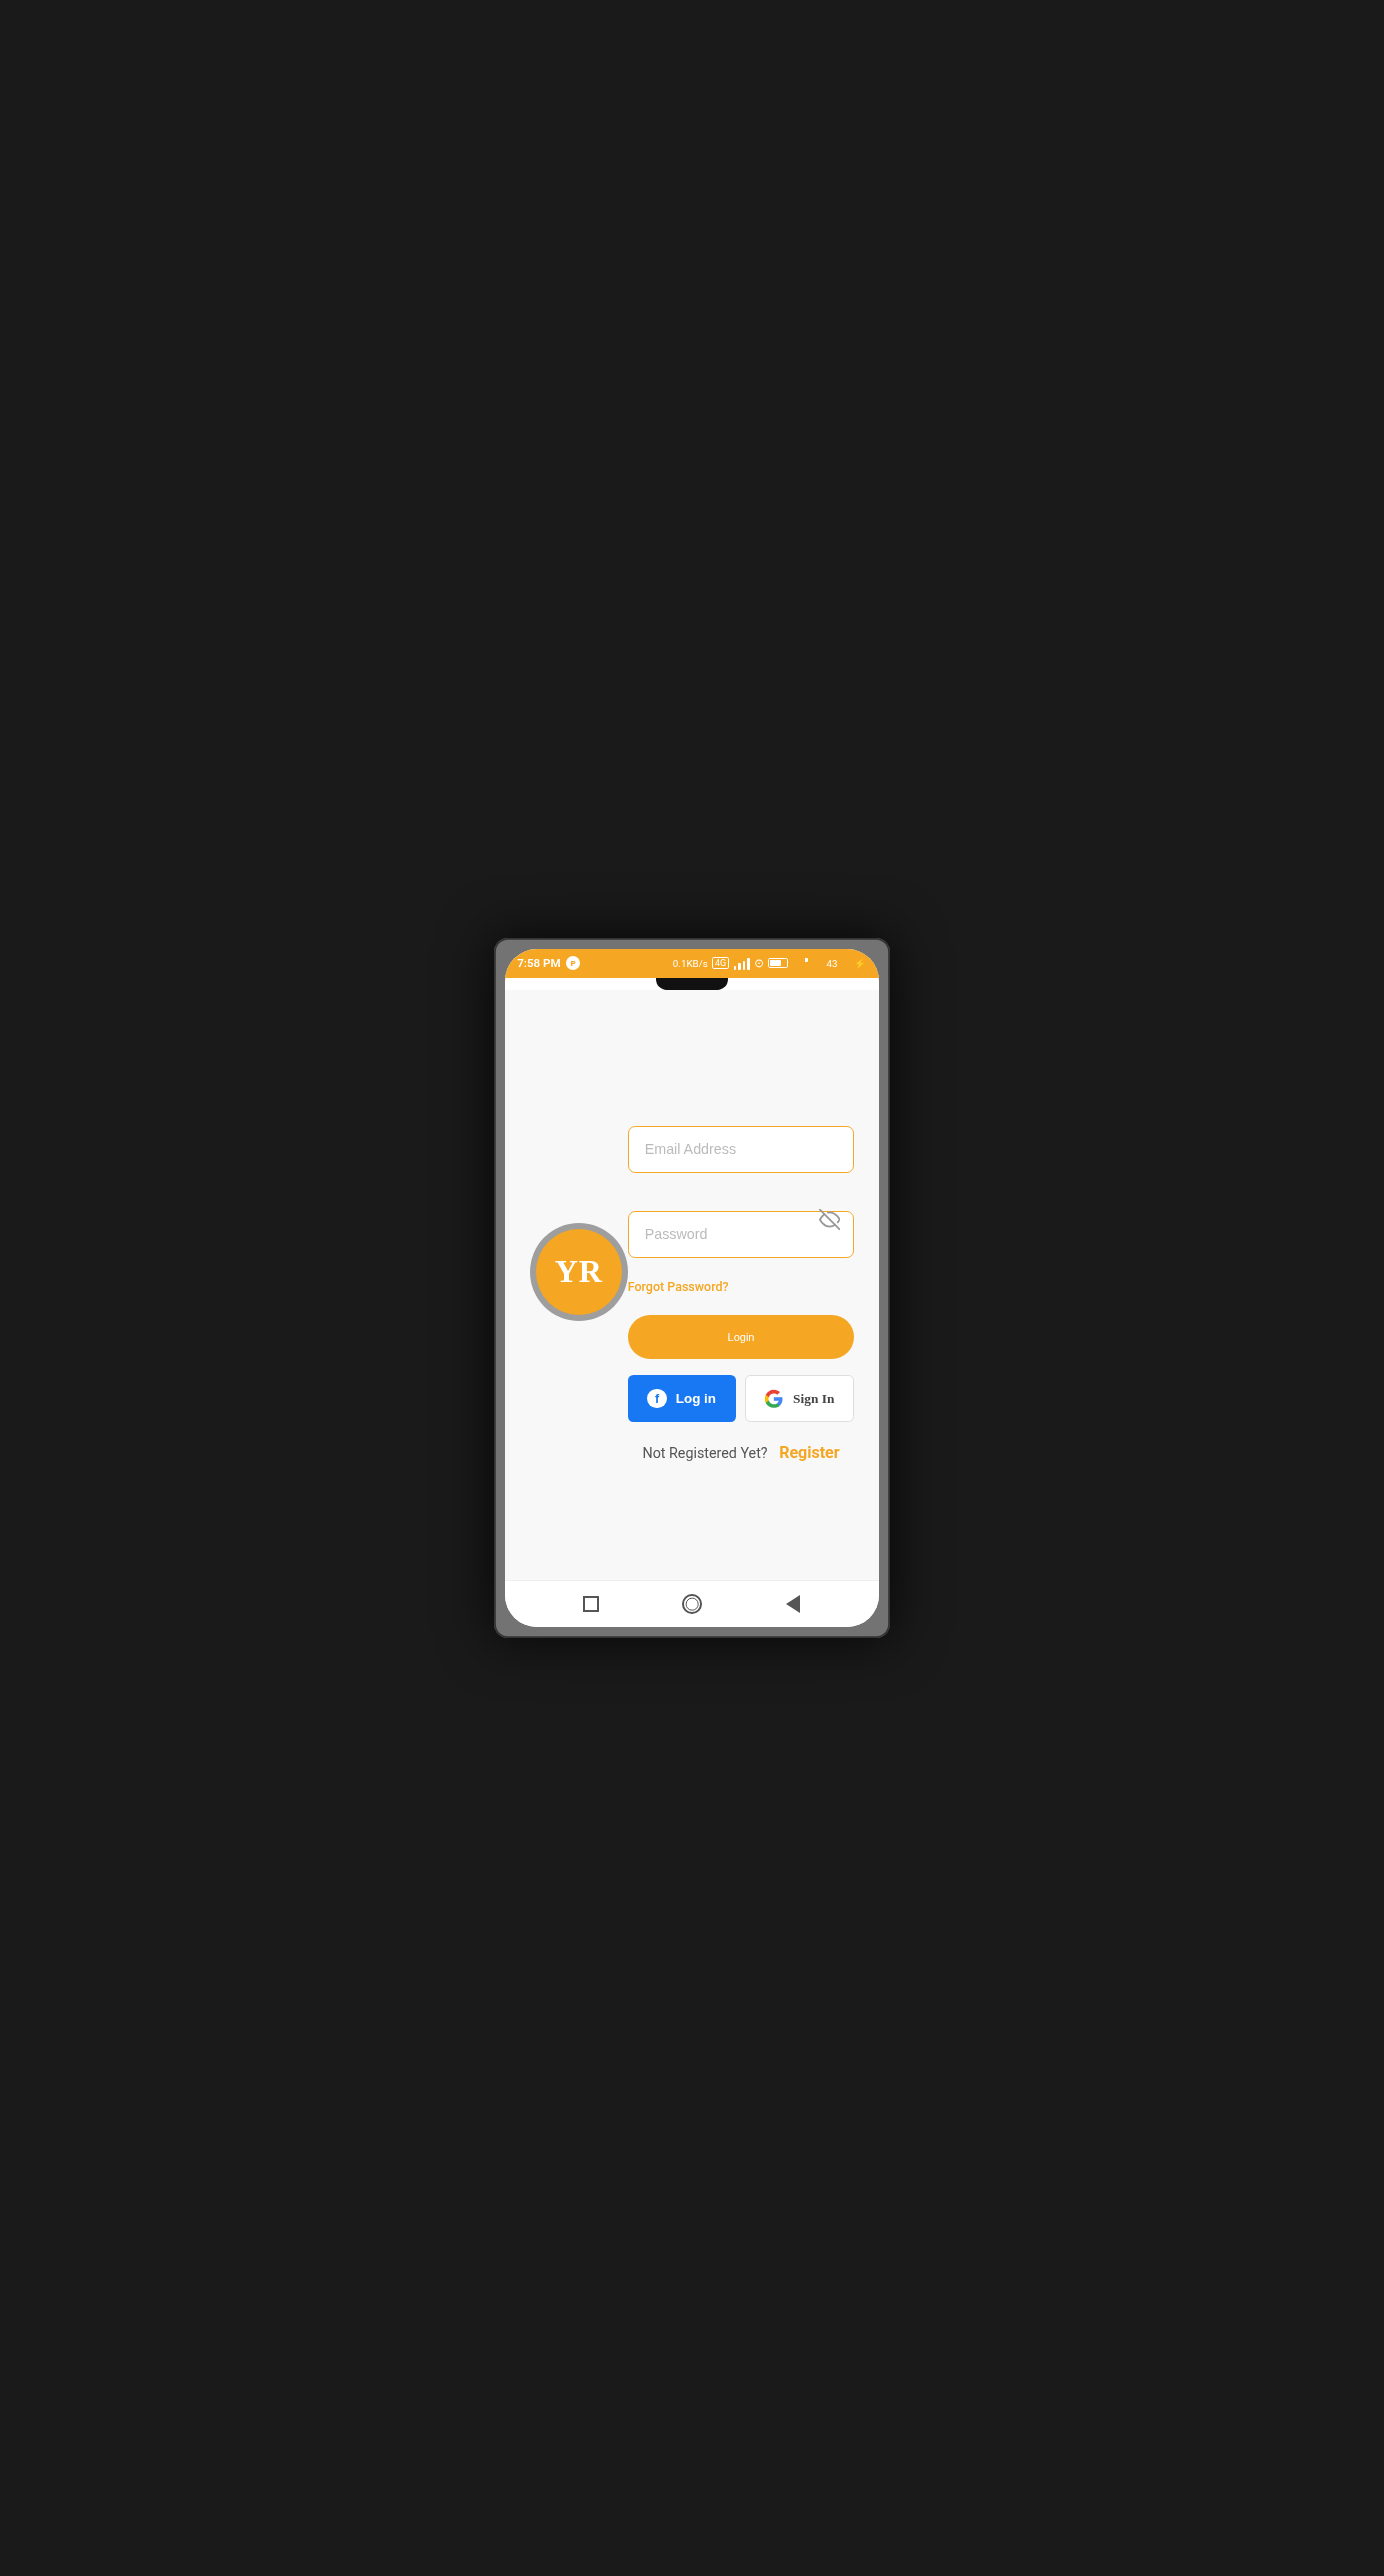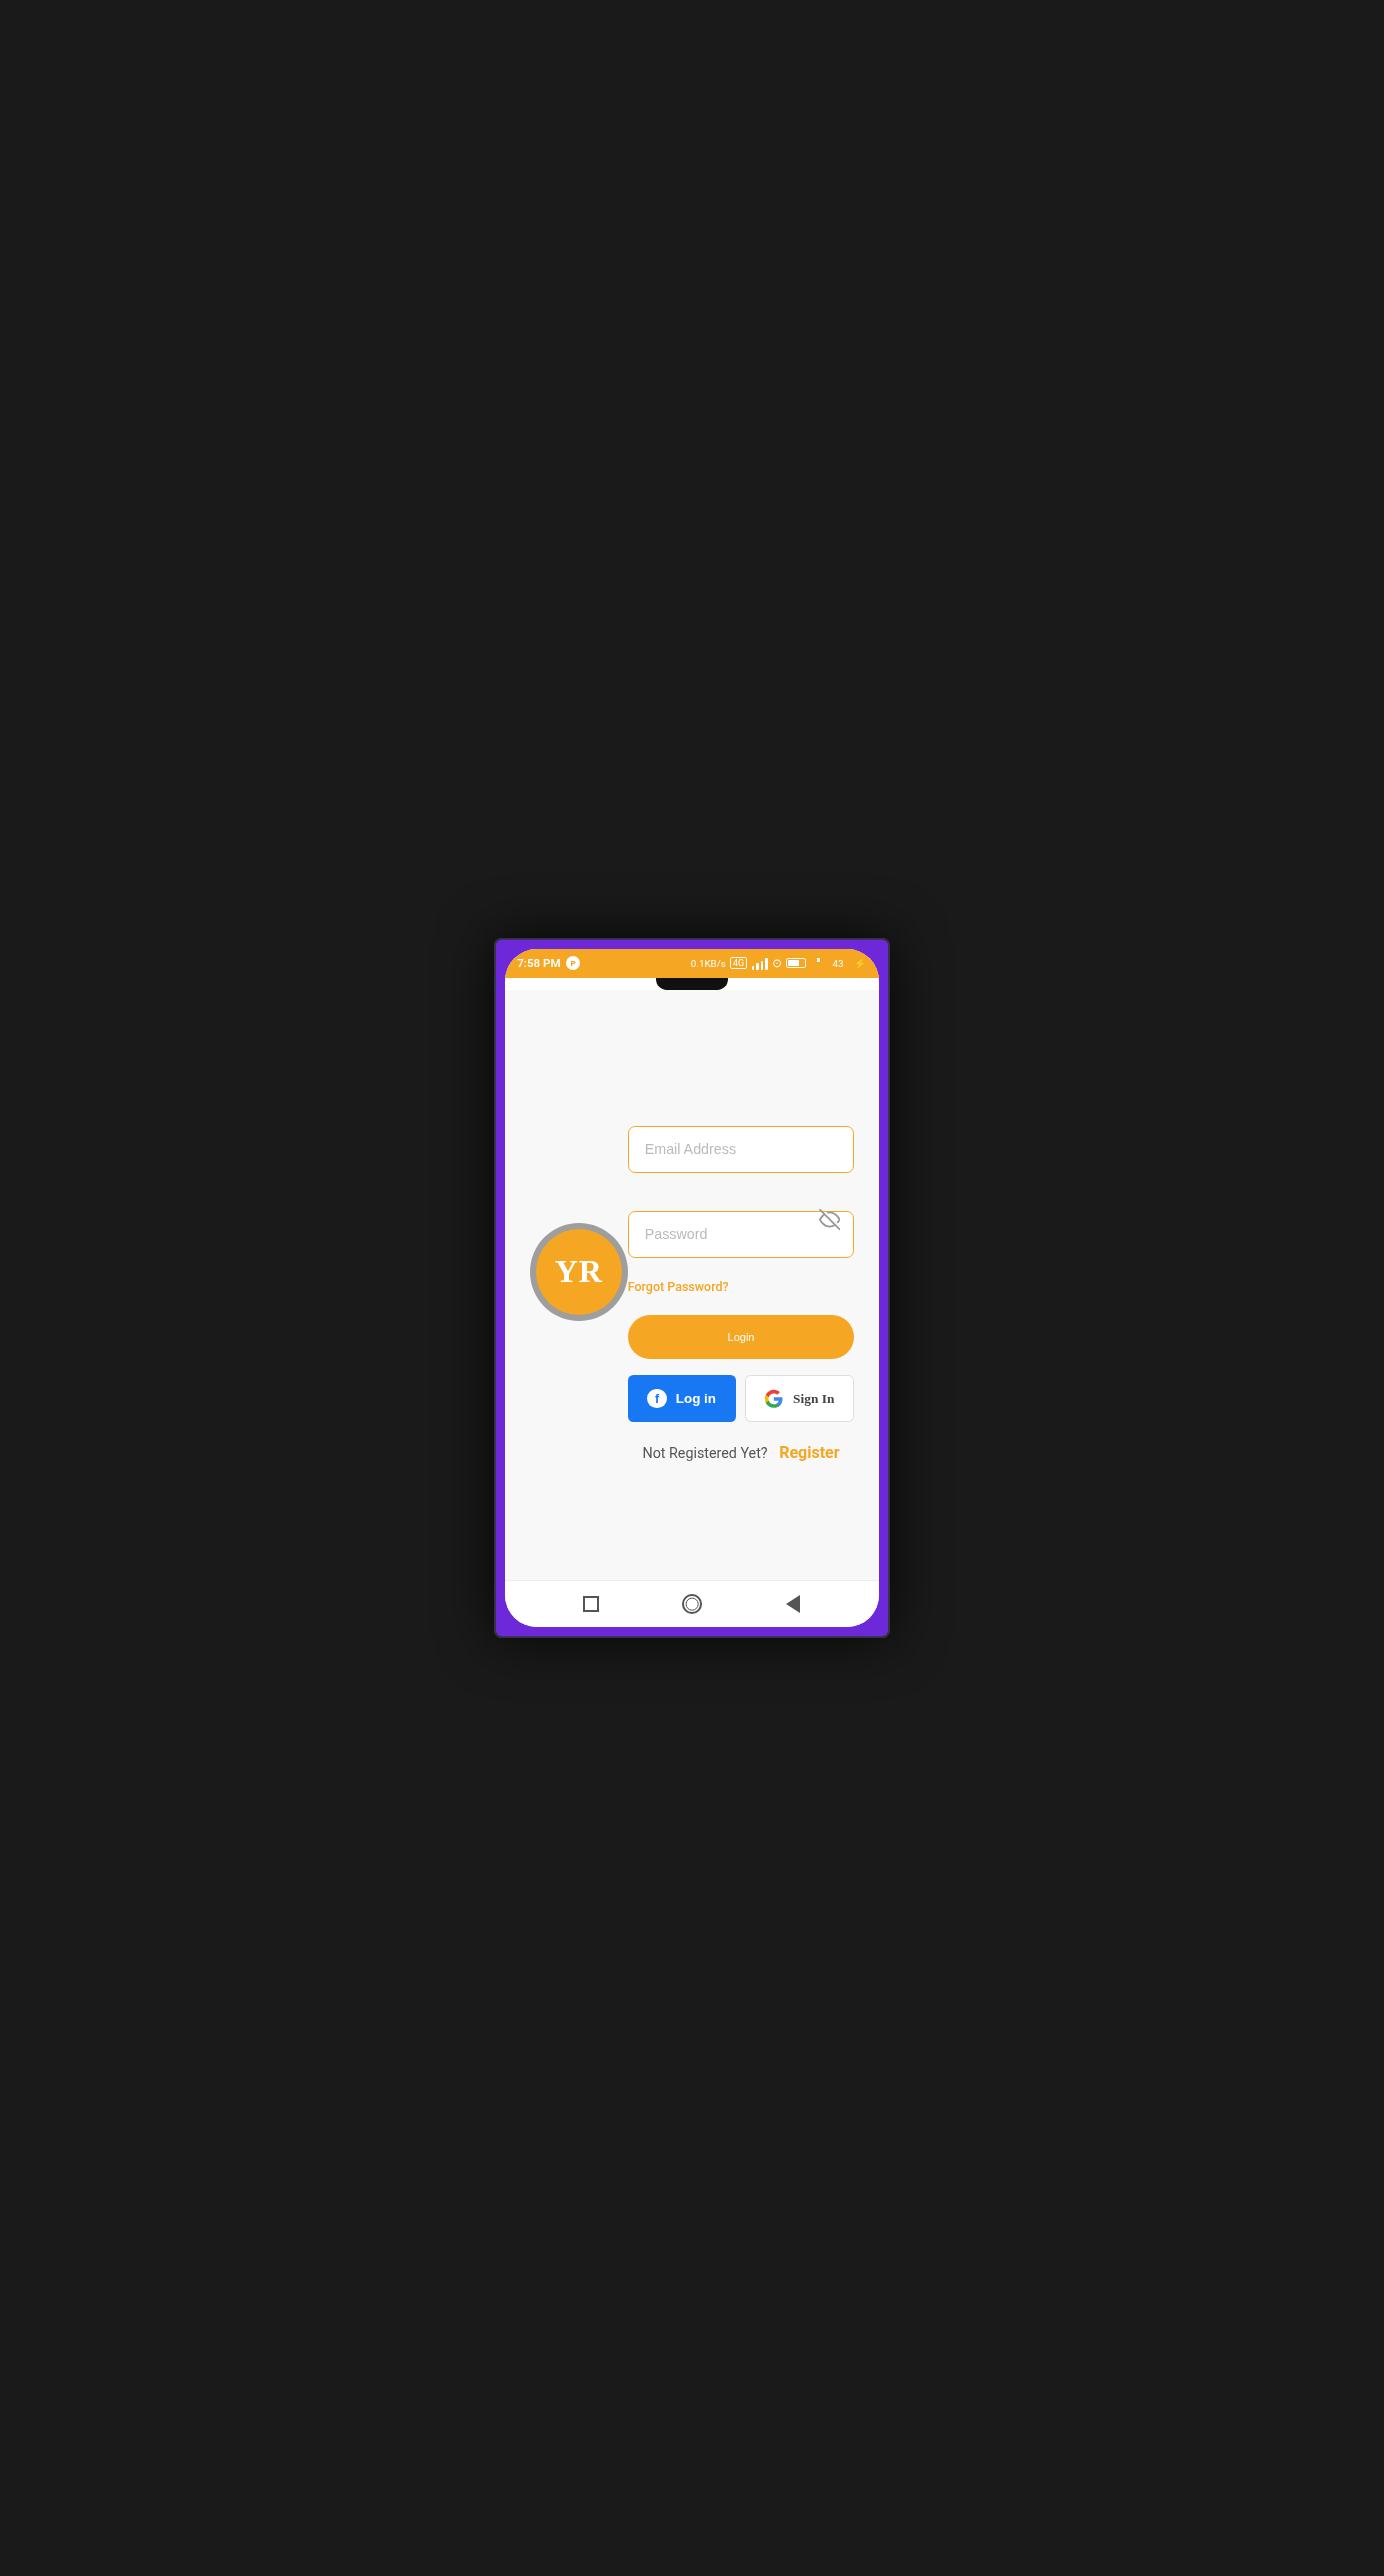--- a/index.html
+++ b/index.html
@@ -8,22 +8,22 @@
       background: #1a1a1a;
       display: flex;
       justify-content: center;
       align-items: center;
       min-height: 100vh;
       font-family: 'Roboto', Arial, sans-serif;
     }
 
     .phone-outer {
       width: 396px;
-      background: #6d28d9;
-      border-radius: 8px;
+      background: #737373;
+      border-radius: 14px;
       padding: 10.7px;
       box-shadow: 0 0 54px rgba(0,0,0,0.8), inset 0 0 0 1.8px #333;
       position: relative;
     }
 
     .phone-inner {
       background: #fff;
       border-radius: 32px;
       overflow: hidden;
       position: relative;
@@ -64,21 +64,21 @@
       display: flex;
       align-items: center;
       justify-content: center;
       color: #F5A623;
       font-size: 8px;
       font-weight: 900;
     }
 
     .battery-indicator {
       display: flex;
-      gap: 11px;
+      gap: 17px;
     }
 
     .battery-body {
       width: 19.7px;
       height: 9.8px;
       border: 1.3px solid white;
       border-radius: 1.8px;
       position: relative;
       display: flex;
       align-items: center;

